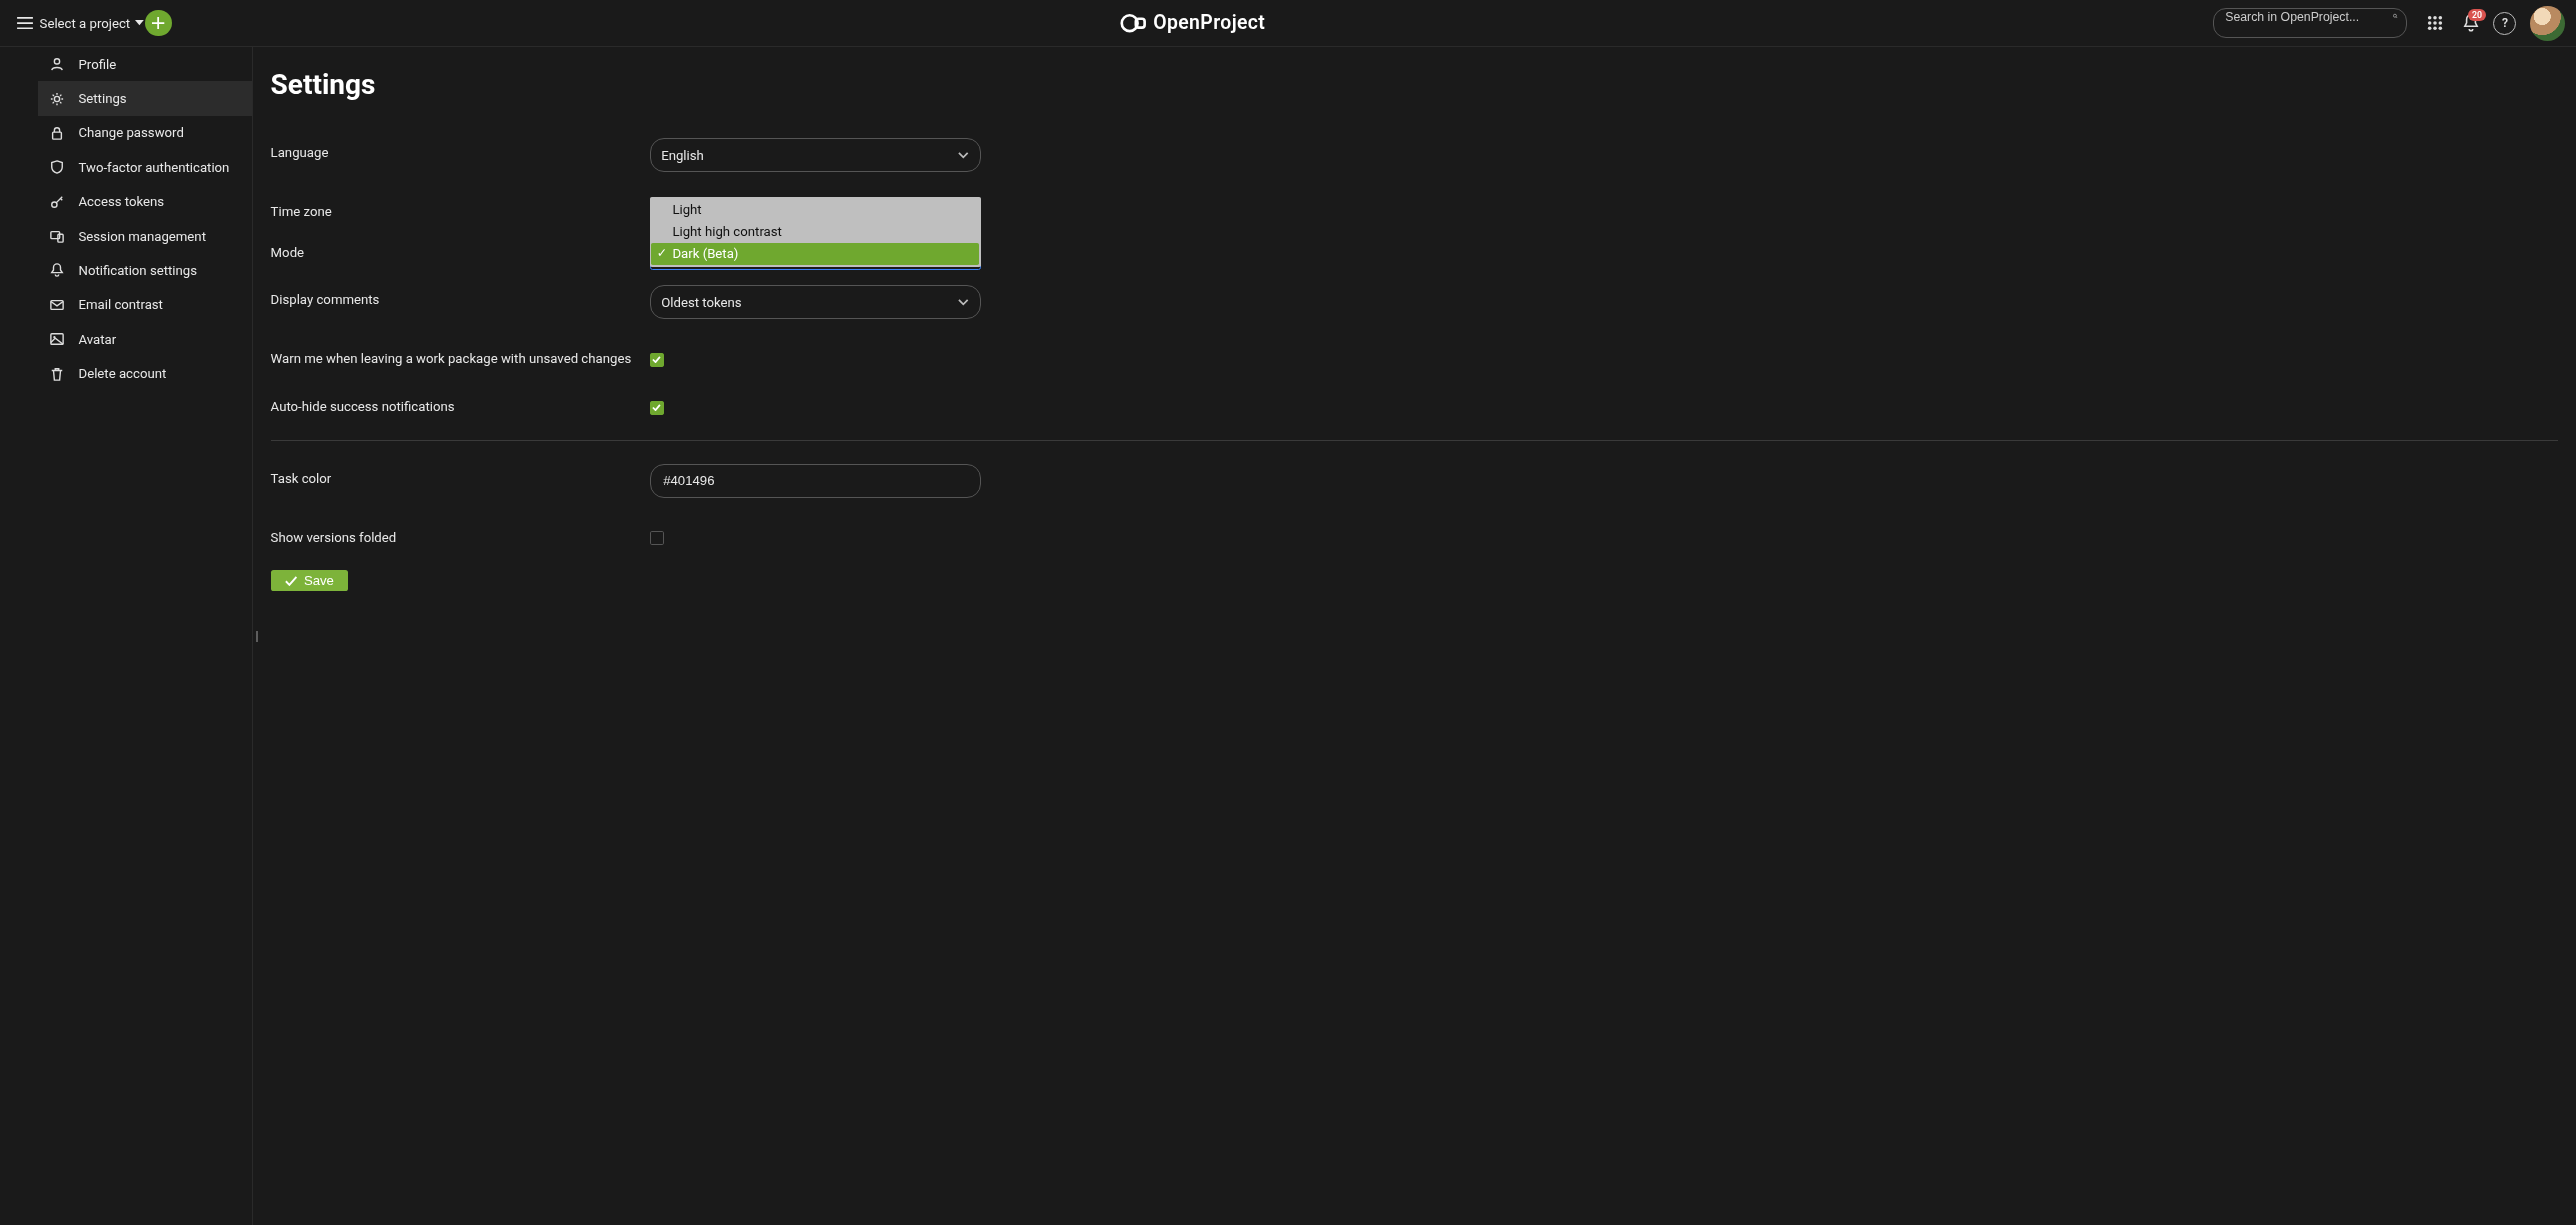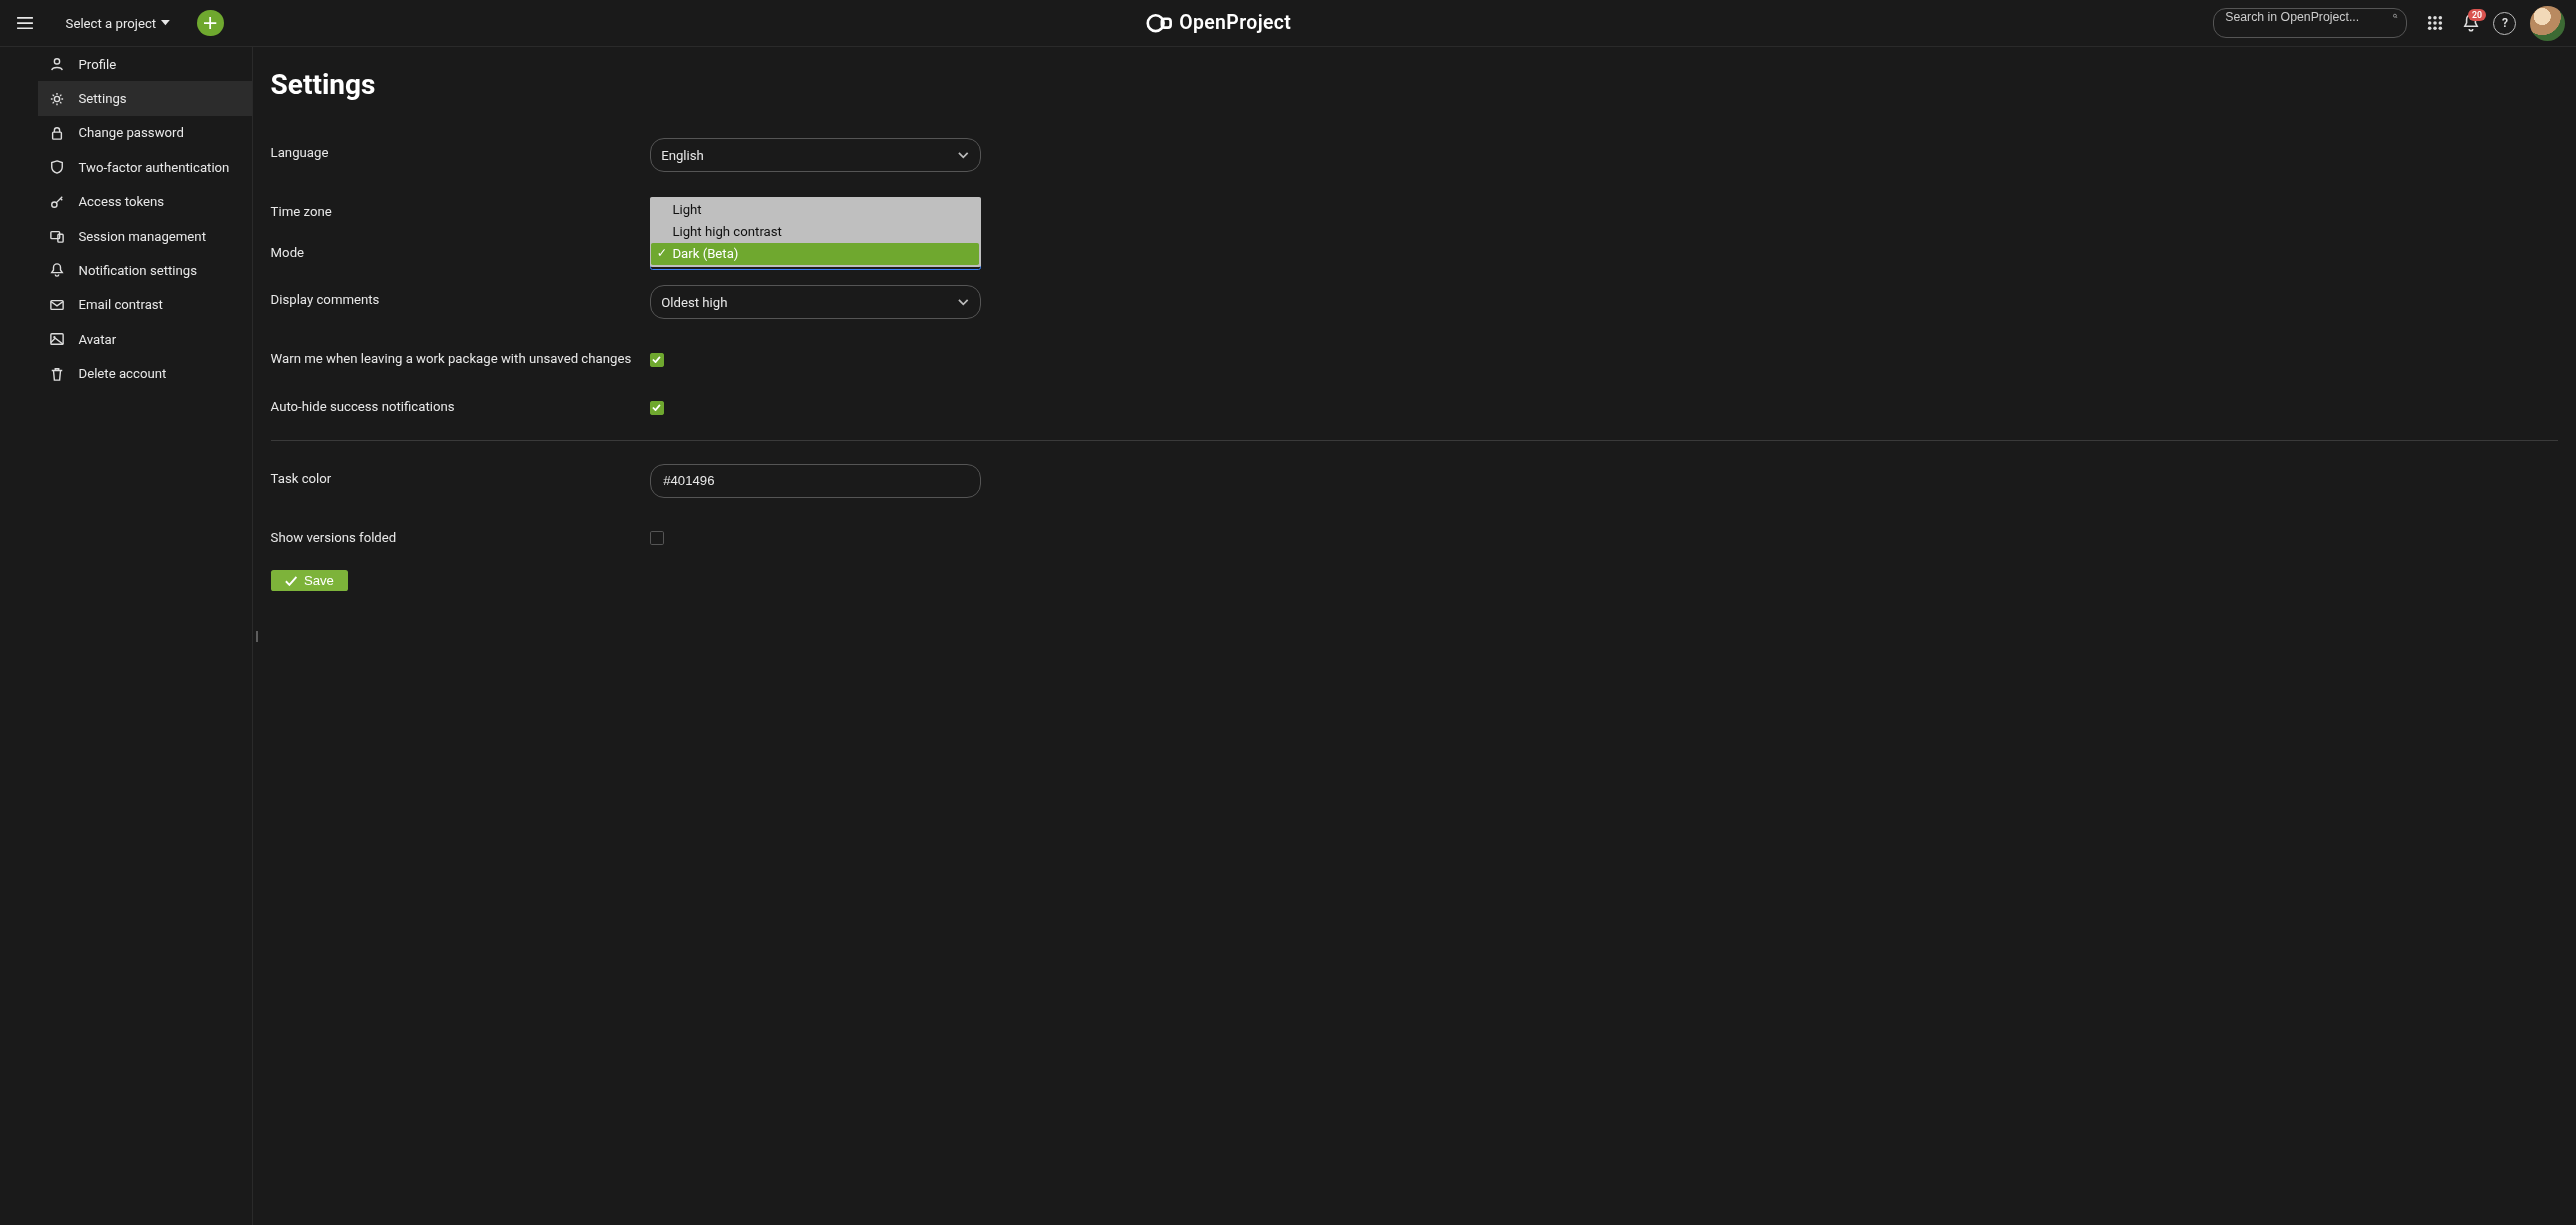--- a/index.html
+++ b/index.html
@@ -31,21 +31,21 @@
     flex-direction: column;
   }
 
   
   .header {
     height: 47px;
     display: flex;
     align-items: center;
     padding: 0 10.6px;
     border-bottom: 0.9px solid #2a2a2a;
-    gap: 27px;
+    gap: 1px;
   }
   .icon-btn {
     background: none;
     border: none;
     color: var(--text);
     width: 28px;
     height: 28px;
     display: flex;
     align-items: center;
     justify-content: center;
@@ -462,21 +462,21 @@
           </div>
         <div class="mode-select-outline" style="top:-1.8px;"></div>
       </div>
     </div>
 
     
     <div class="form-row">
       <div class="form-label">Display comments</div>
       <div class="form-control">
         <div class="select">
-          <span>Oldest high</span>
+          <span>Oldest tokens</span>
           <svg class="chev" width="10.6" height="7" viewBox="0 0 12 8">
               <path d="M1 1l5 5 5-5" fill="none" stroke="#bbb" stroke-width="2"></path>
             </svg>
         </div>
       </div>
     </div>
 
     
     <div class="form-row">
       <div class="form-label">Warn me when leaving a work package with unsaved changes</div>

